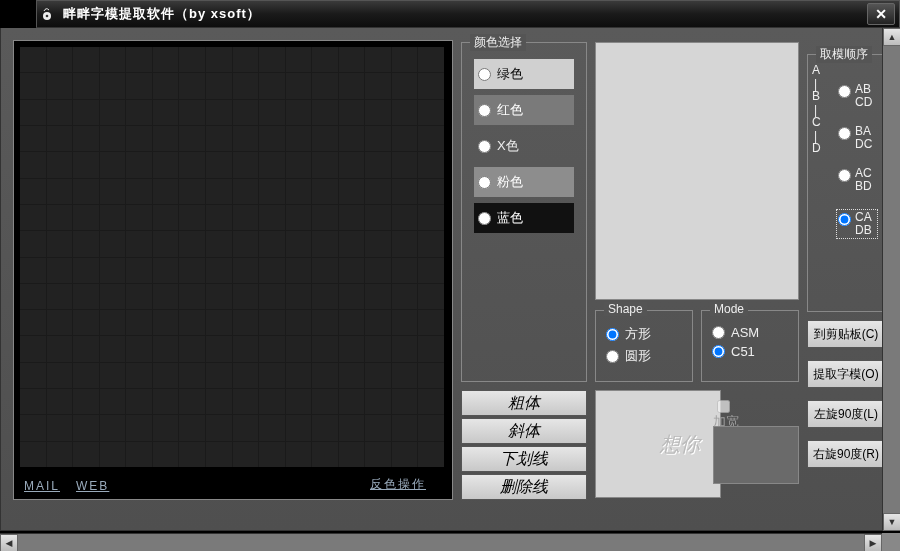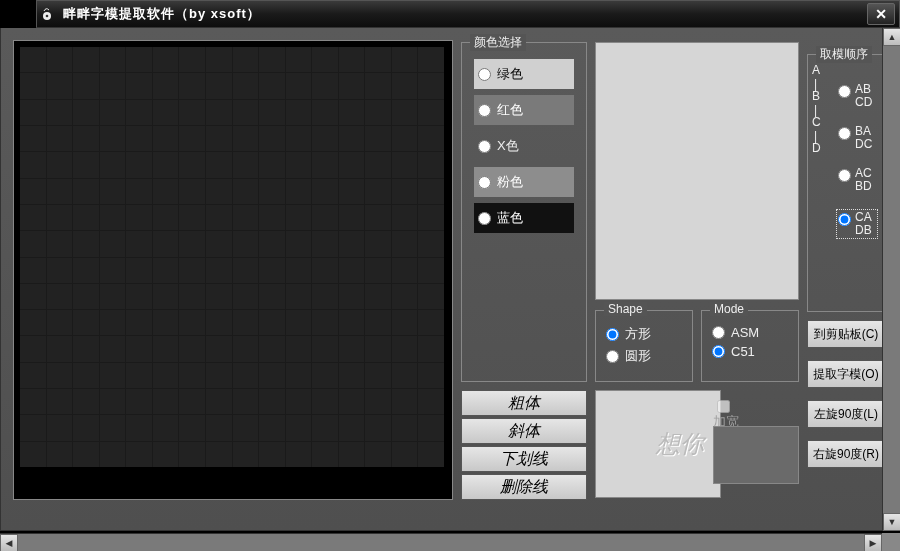--- a/index.html
+++ b/index.html
@@ -104,21 +104,21 @@
 .shape-group { left: 594px; top: 282px; width: 98px; height: 72px; }
 .mode-group  { left: 700px; top: 282px; width: 98px; height: 72px; }
 .sm-row { font-size: 13px; color: #eee; display: flex; align-items: center; margin: 4px 2px; }
 .sm-row input { margin-right: 6px; }
 
 .preview-small {
   position: absolute; left: 594px; top: 362px;
   width: 126px; height: 108px;
   background: #d6d6d6; border: 1px solid #888;
   display: flex; align-items: center; justify-content: center;
-  color: #999; font-size: 24px; font-style: italic; padding-left: 44px;
+  color: #999; font-size: 20px; font-style: italic; padding-left: 44px;
 }
 
 .widen {
   position: absolute; left: 712px; top: 372px;
   font-size: 13px; color: #a0a0a0;
   display: flex; align-items: center; flex-direction: column;
 }
 .widen input { margin-right: 6px; }
 .widen-box {
   position: absolute; left: 712px; top: 398px;
@@ -449,20 +449,25 @@
           <div class="pixel"></div>
           <div class="pixel"></div>
           <div class="pixel"></div>
           <div class="pixel"></div>
           <div class="pixel"></div>
           <div class="pixel"></div>
           <div class="pixel"></div>
           <div class="pixel"></div>
           <div class="pixel"></div>
         </div>
+      <div class="grid-footer">
+        <a>MAIL</a>
+        <a>WEB</a>
+        <a class="right">反色操作</a>
+      </div>
     </div>
 
     <div class="group color-group">
       <div class="group-title">颜色选择</div>
       <label class="color-row row-green">
         <input type="radio" name="clr" style="">
         <span>绿色</span>
       </label>
       <label class="color-row row-red">
         <input type="radio" name="clr" style="">

